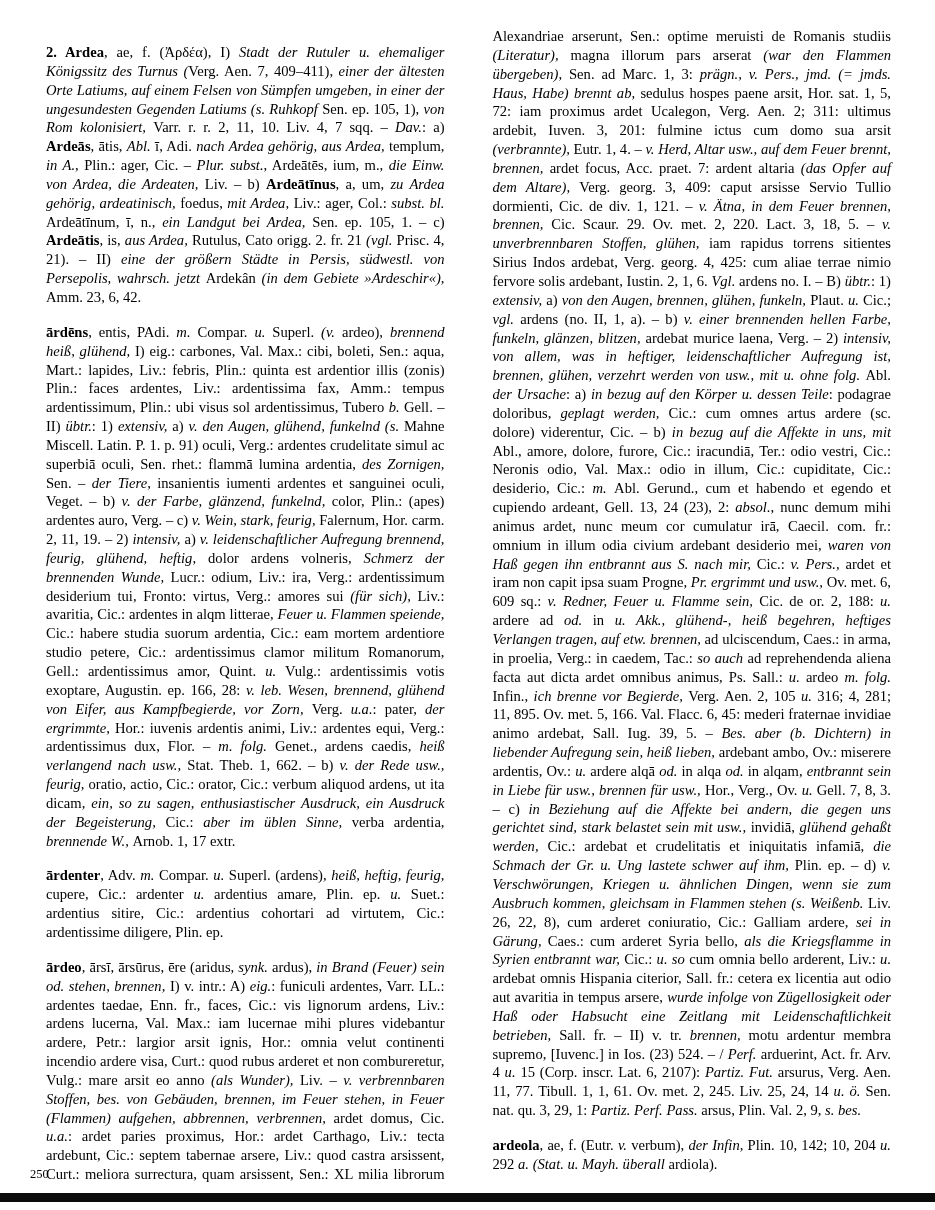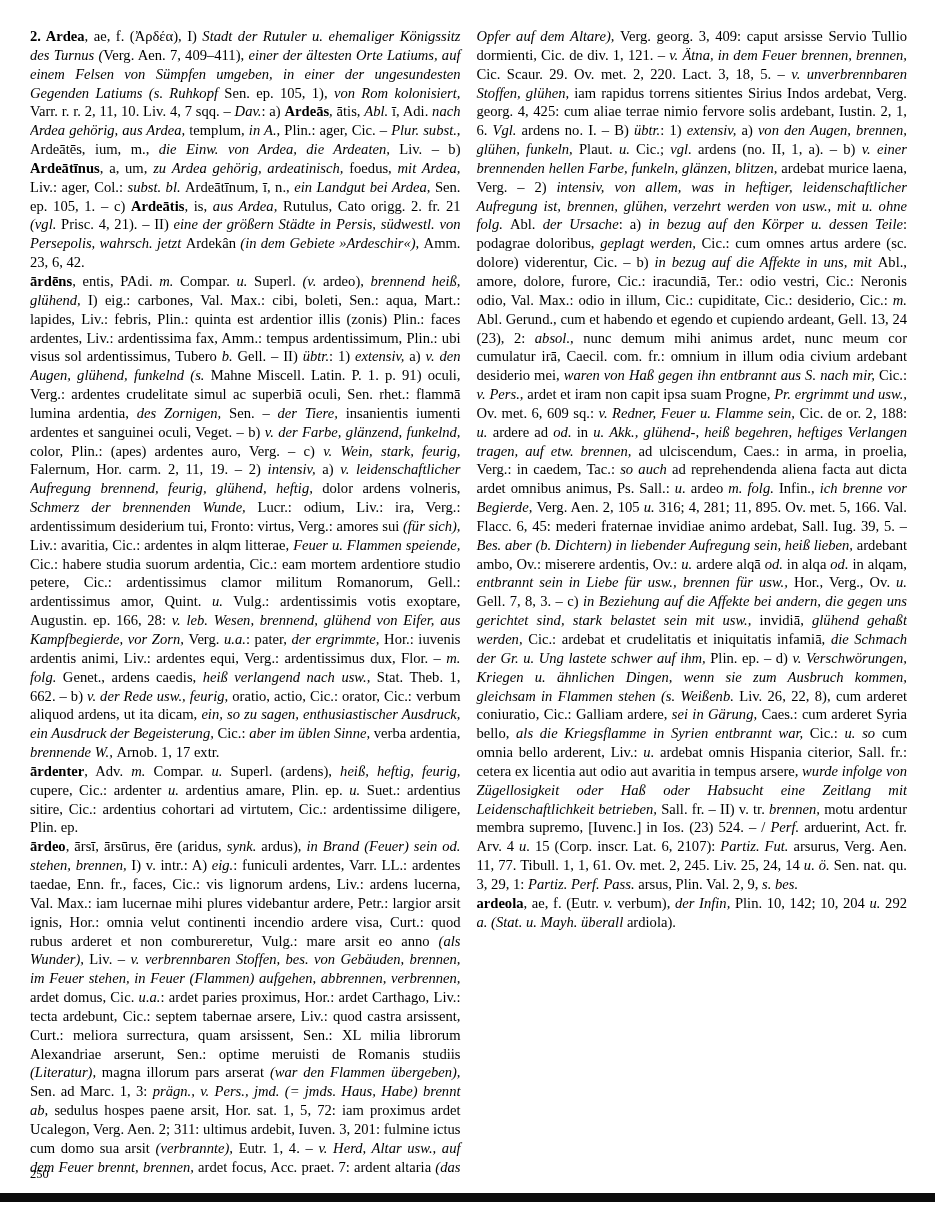--- a/index.html
+++ b/index.html
@@ -7,21 +7,21 @@
     width:935px;height:1210px;position:relative;background:#ffffff;color:#000;
     font-family:"Liberation Serif","DejaVu Serif",serif;
     overflow:hidden;
   }
   .columns{
     position:absolute;left:30px;top:27px;width:877px;height:1160px;
     column-count:2;column-gap:16px;column-fill:auto;overflow:hidden;
     text-align:justify;font-size:14.6px;line-height:18.85px;
     hyphens:auto;-webkit-hyphens:auto;
   }
-  p.entry{margin:0;padding:0;}
+  p.entry{margin:16px;padding:0;}
   .b{font-weight:bold;}
   .i{font-style:italic;}
   .bi{font-weight:normal;font-style:italic;}
   .page-number{
     position:absolute;left:30px;top:1167px;font-size:12.5px;line-height:14px;text-align:right;
   }
   .bottom-rule{
     position:absolute;left:0;top:1193px;width:935px;height:9px;background:#0b0b0b;
   }
 </style>

